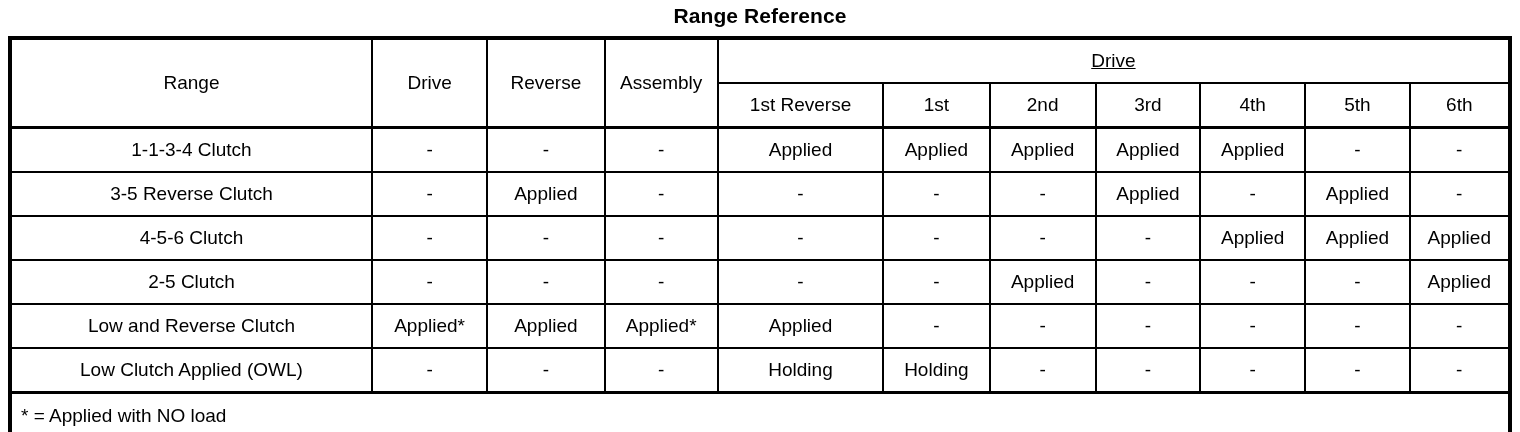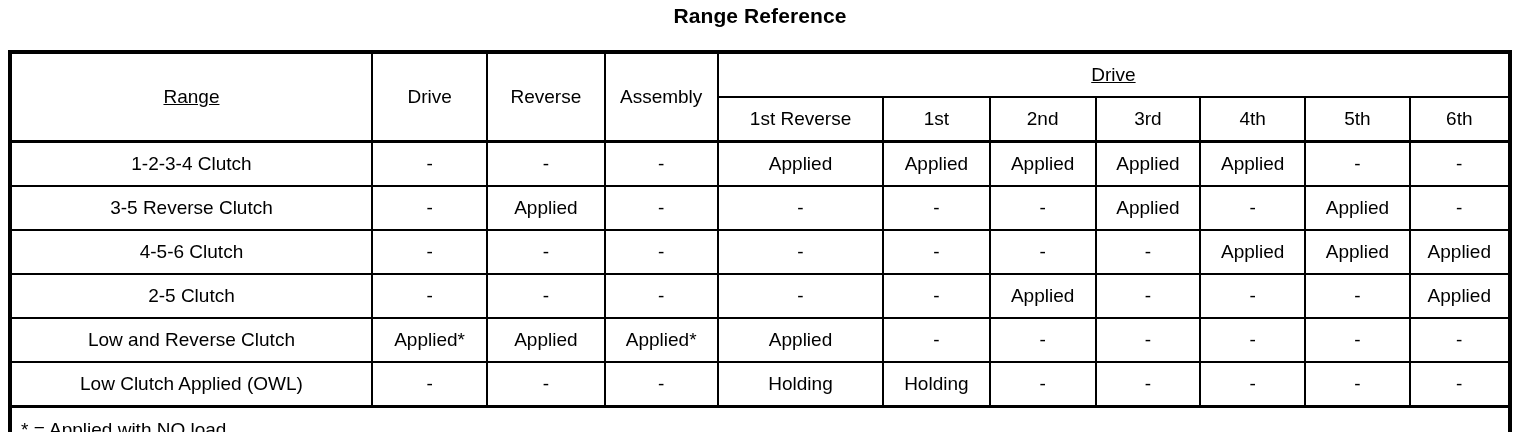--- a/index.html
+++ b/index.html
@@ -19,21 +19,21 @@
     width: 1520px;
     height: 432px;
     box-sizing: border-box;
   }
   .title {
     text-align: center;
     font-size: 21px;
     font-weight: bold;
     line-height: 1;
     padding-top: 5px;
-    padding-bottom: 24px;
+    padding-bottom: 10px;
     letter-spacing: 0.1px;
   }
   .table-wrap {
     padding: 0 8px;
     box-sizing: border-box;
     width: 1520px;
   }
   table.range-table {
     border-collapse: collapse;
     table-layout: fixed;
@@ -55,21 +55,20 @@
   }
   
   th.hdr {
     font-weight: bold;
     font-size: 20px;
   }
   th.range-hdr {
     vertical-align: bottom;
     padding-bottom: 4px;
     height: 88px;
-    text-decoration: underline;
   }
   th.simple-hdr {
     vertical-align: bottom;
     padding-bottom: 4px;
     height: 88px;
   }
   th.drive-hdr {
     height: 44px;
     vertical-align: middle;
     border-bottom-width: 2px;
@@ -146,21 +145,21 @@
           <th class="hdr sub-hdr">2nd</th>
           <th class="hdr sub-hdr">3rd</th>
           <th class="hdr sub-hdr">4th</th>
           <th class="hdr sub-hdr">5th</th>
           <th class="hdr sub-hdr">6th</th>
         </tr>
       </thead>
       <tbody>
 
         <tr>
-          <td class="rowlabel">1-2-3-4 Clutch</td>
+          <td class="rowlabel">1-1-3-4 Clutch</td>
           <td class="cell">-</td>
           <td class="cell">-</td>
           <td class="cell">-</td>
           <td class="cell">Applied</td>
           <td class="cell">Applied</td>
           <td class="cell">Applied</td>
           <td class="cell">Applied</td>
           <td class="cell">Applied</td>
           <td class="cell">-</td>
           <td class="cell">-</td>

